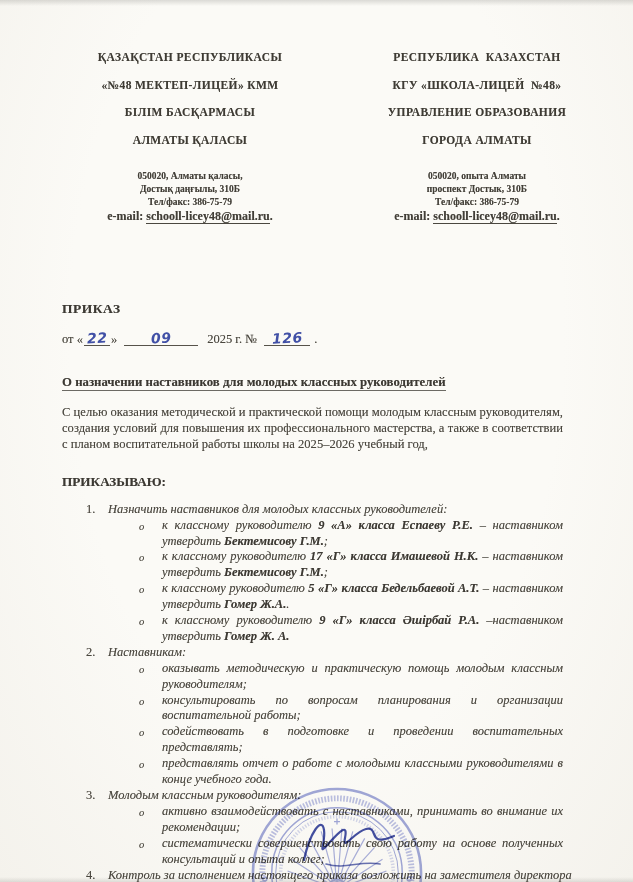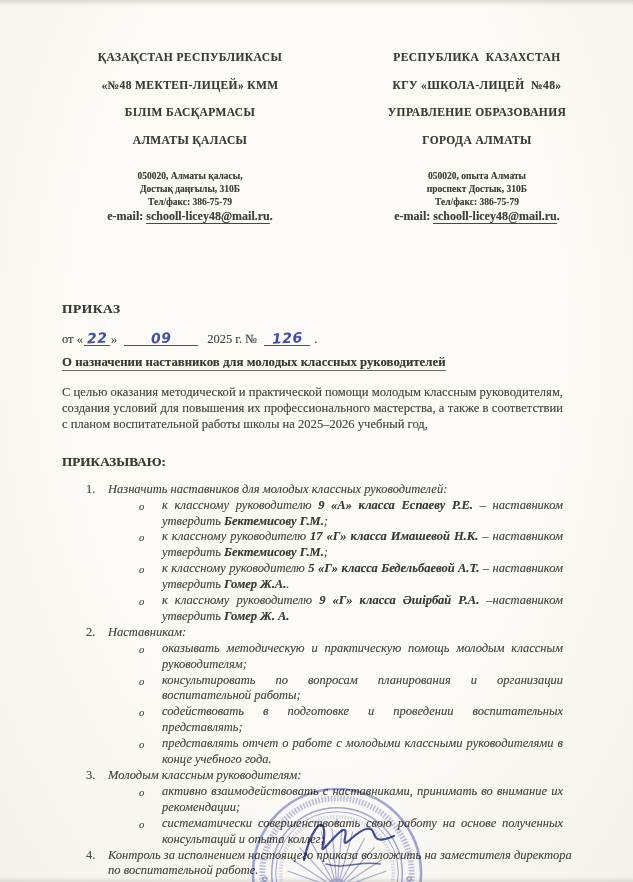--- a/index.html
+++ b/index.html
@@ -27,21 +27,21 @@
   .order-heading{margin-top:78px; font-weight:bold; font-size:13.5px; letter-spacing:.5px; color:#3c3933;}
   .date-line{margin-top:13px; font-size:12.5px; white-space:nowrap;}
   .blank{display:inline-block; border-bottom:1px solid #56524a; text-align:center; vertical-align:baseline; height:15px;}
   .w-day{width:26px; margin:0 1px;}
   .w-month{width:74px; margin:0 9px 0 7px;}
   .w-num{width:46px; margin:0 4px 0 7px;}
   .hw{font-family:"DejaVu Sans", sans-serif; font-style:italic; font-weight:600;
       color:#4150a6; font-size:14px; display:inline-block; transform:rotate(-3deg);
       text-shadow:none; letter-spacing:.5px;}
   
-  .title{margin-top:8px; font-weight:bold; font-size:12.8px; color:#3c3933;}
+  .title{margin-top:28px; font-weight:bold; font-size:12.8px; color:#3c3933;}
   .title-text{border-bottom:1px solid rgba(60,57,51,.75); padding-bottom:1.5px;}
   .intro{margin-top:14px; font-size:12.6px; line-height:16.3px; text-align:justify; padding-right:20px;}
   .resolve{margin-top:21px; font-weight:bold; font-size:13.2px; color:#3c3933;}
   .list{margin-top:12px; font-size:12.5px; line-height:15.9px;}
   .mitem{display:flex; margin-left:24px;}
   .mnum{width:22px; flex:none;}
   .mbody{flex:1;font-style:italic;}
   .sitem{display:flex; margin-left:31px;}
   .smark{width:23px; flex:none; font-size:10.5px; transform:translateY(1px);}
   .stext{flex:1; padding-right:20px; text-align:justify;}

